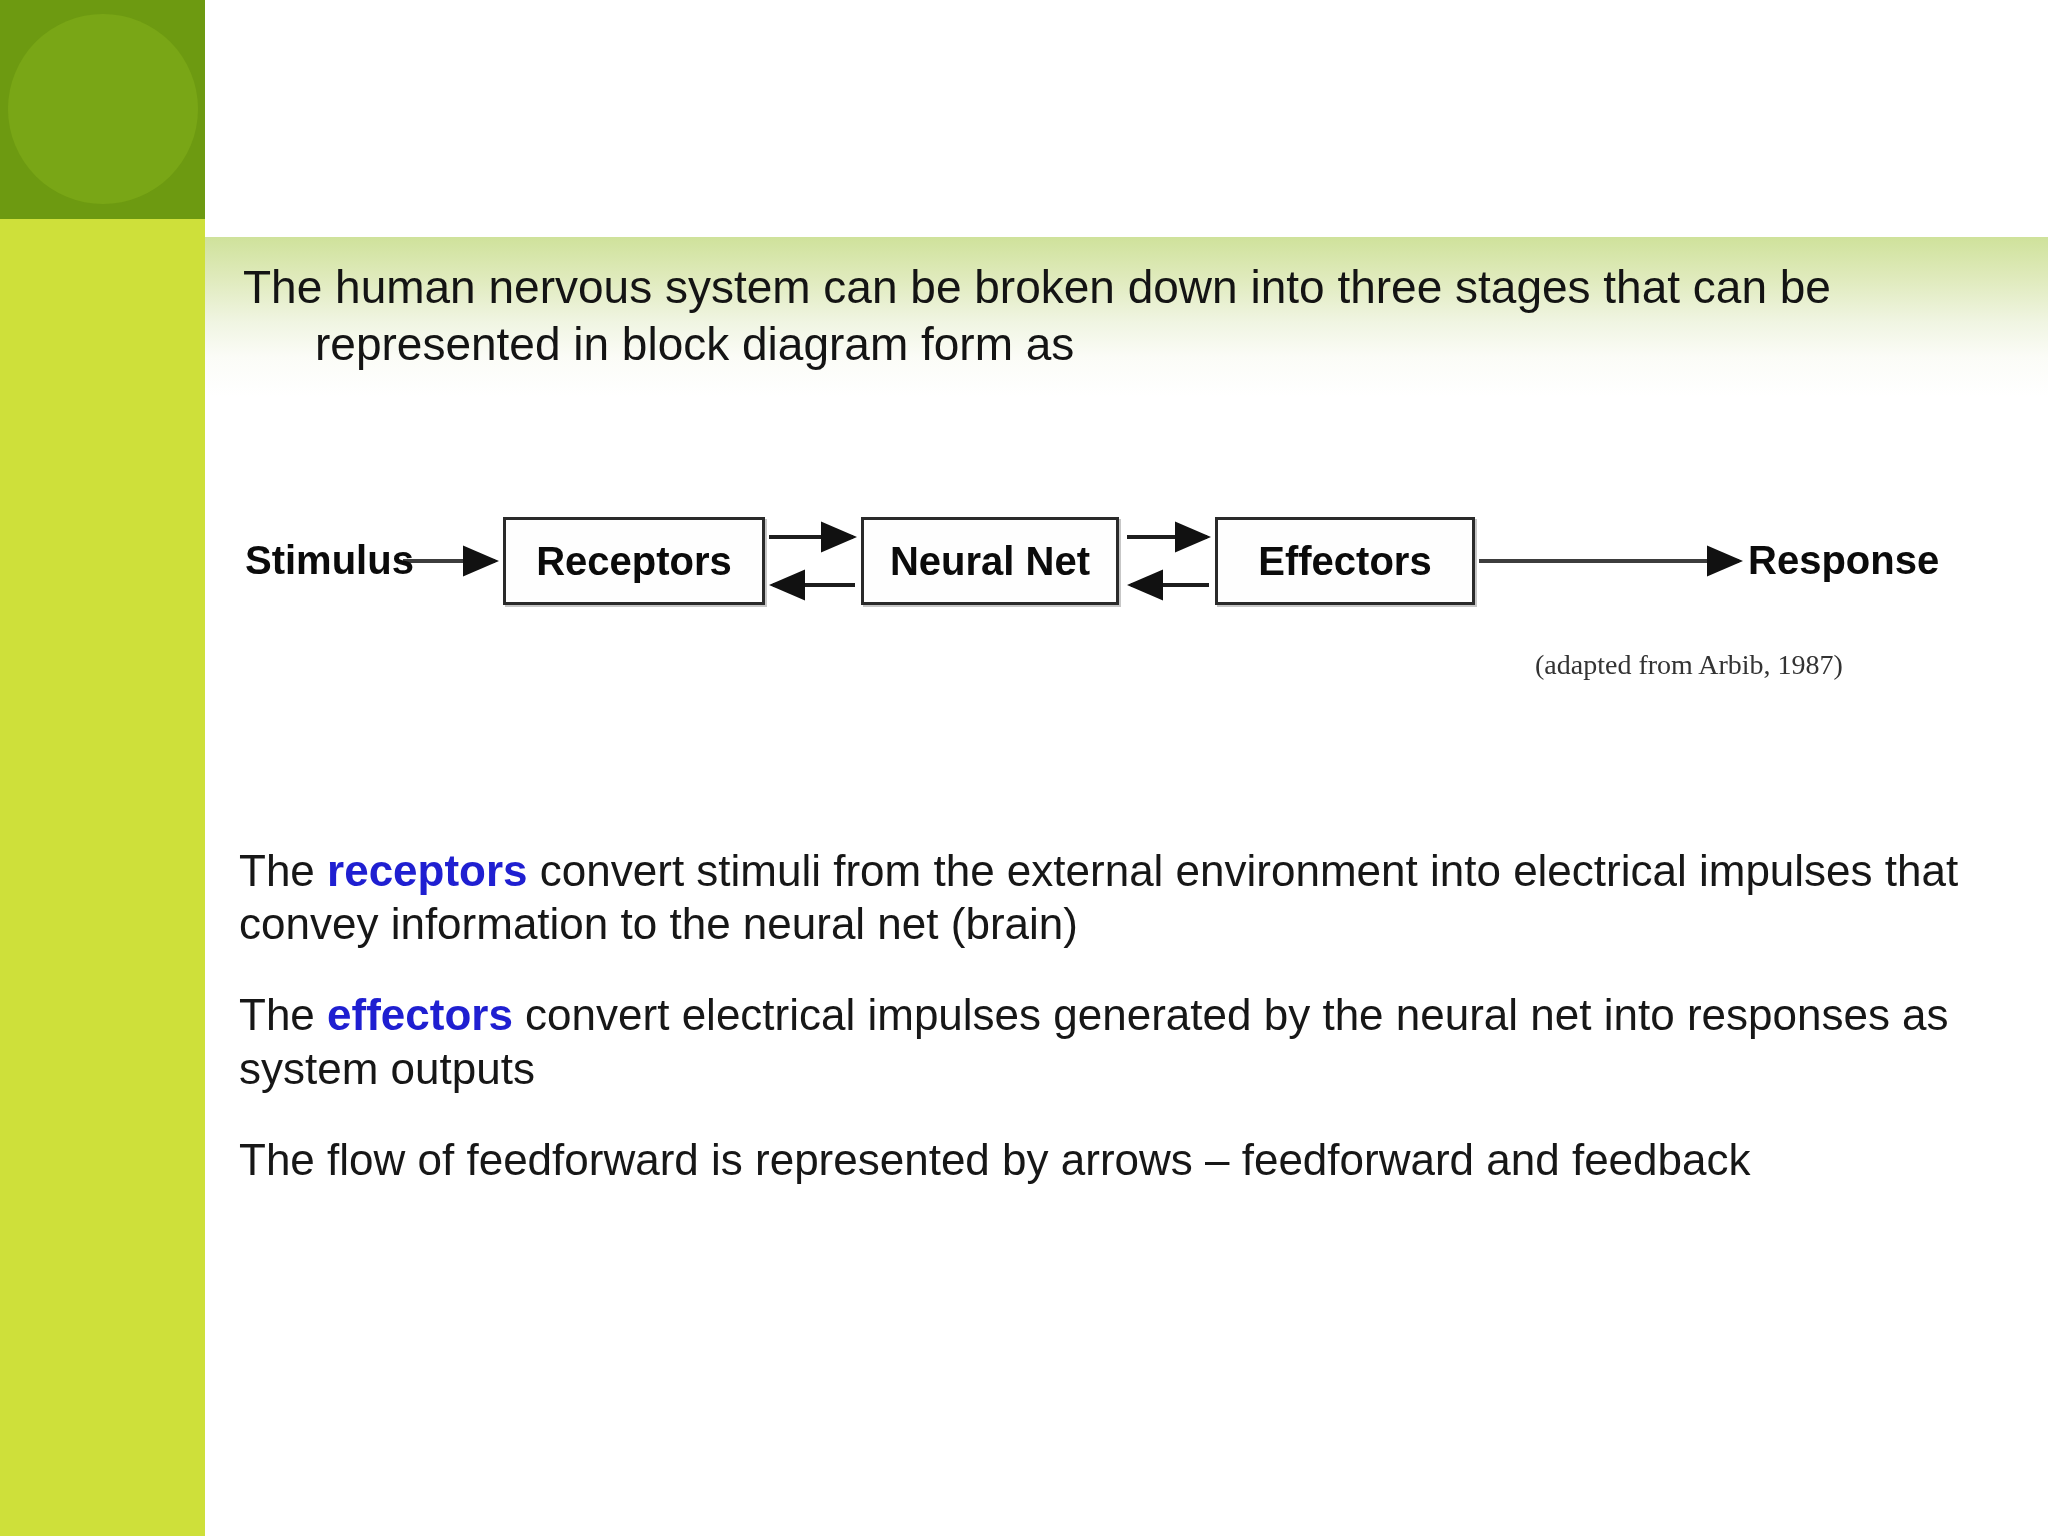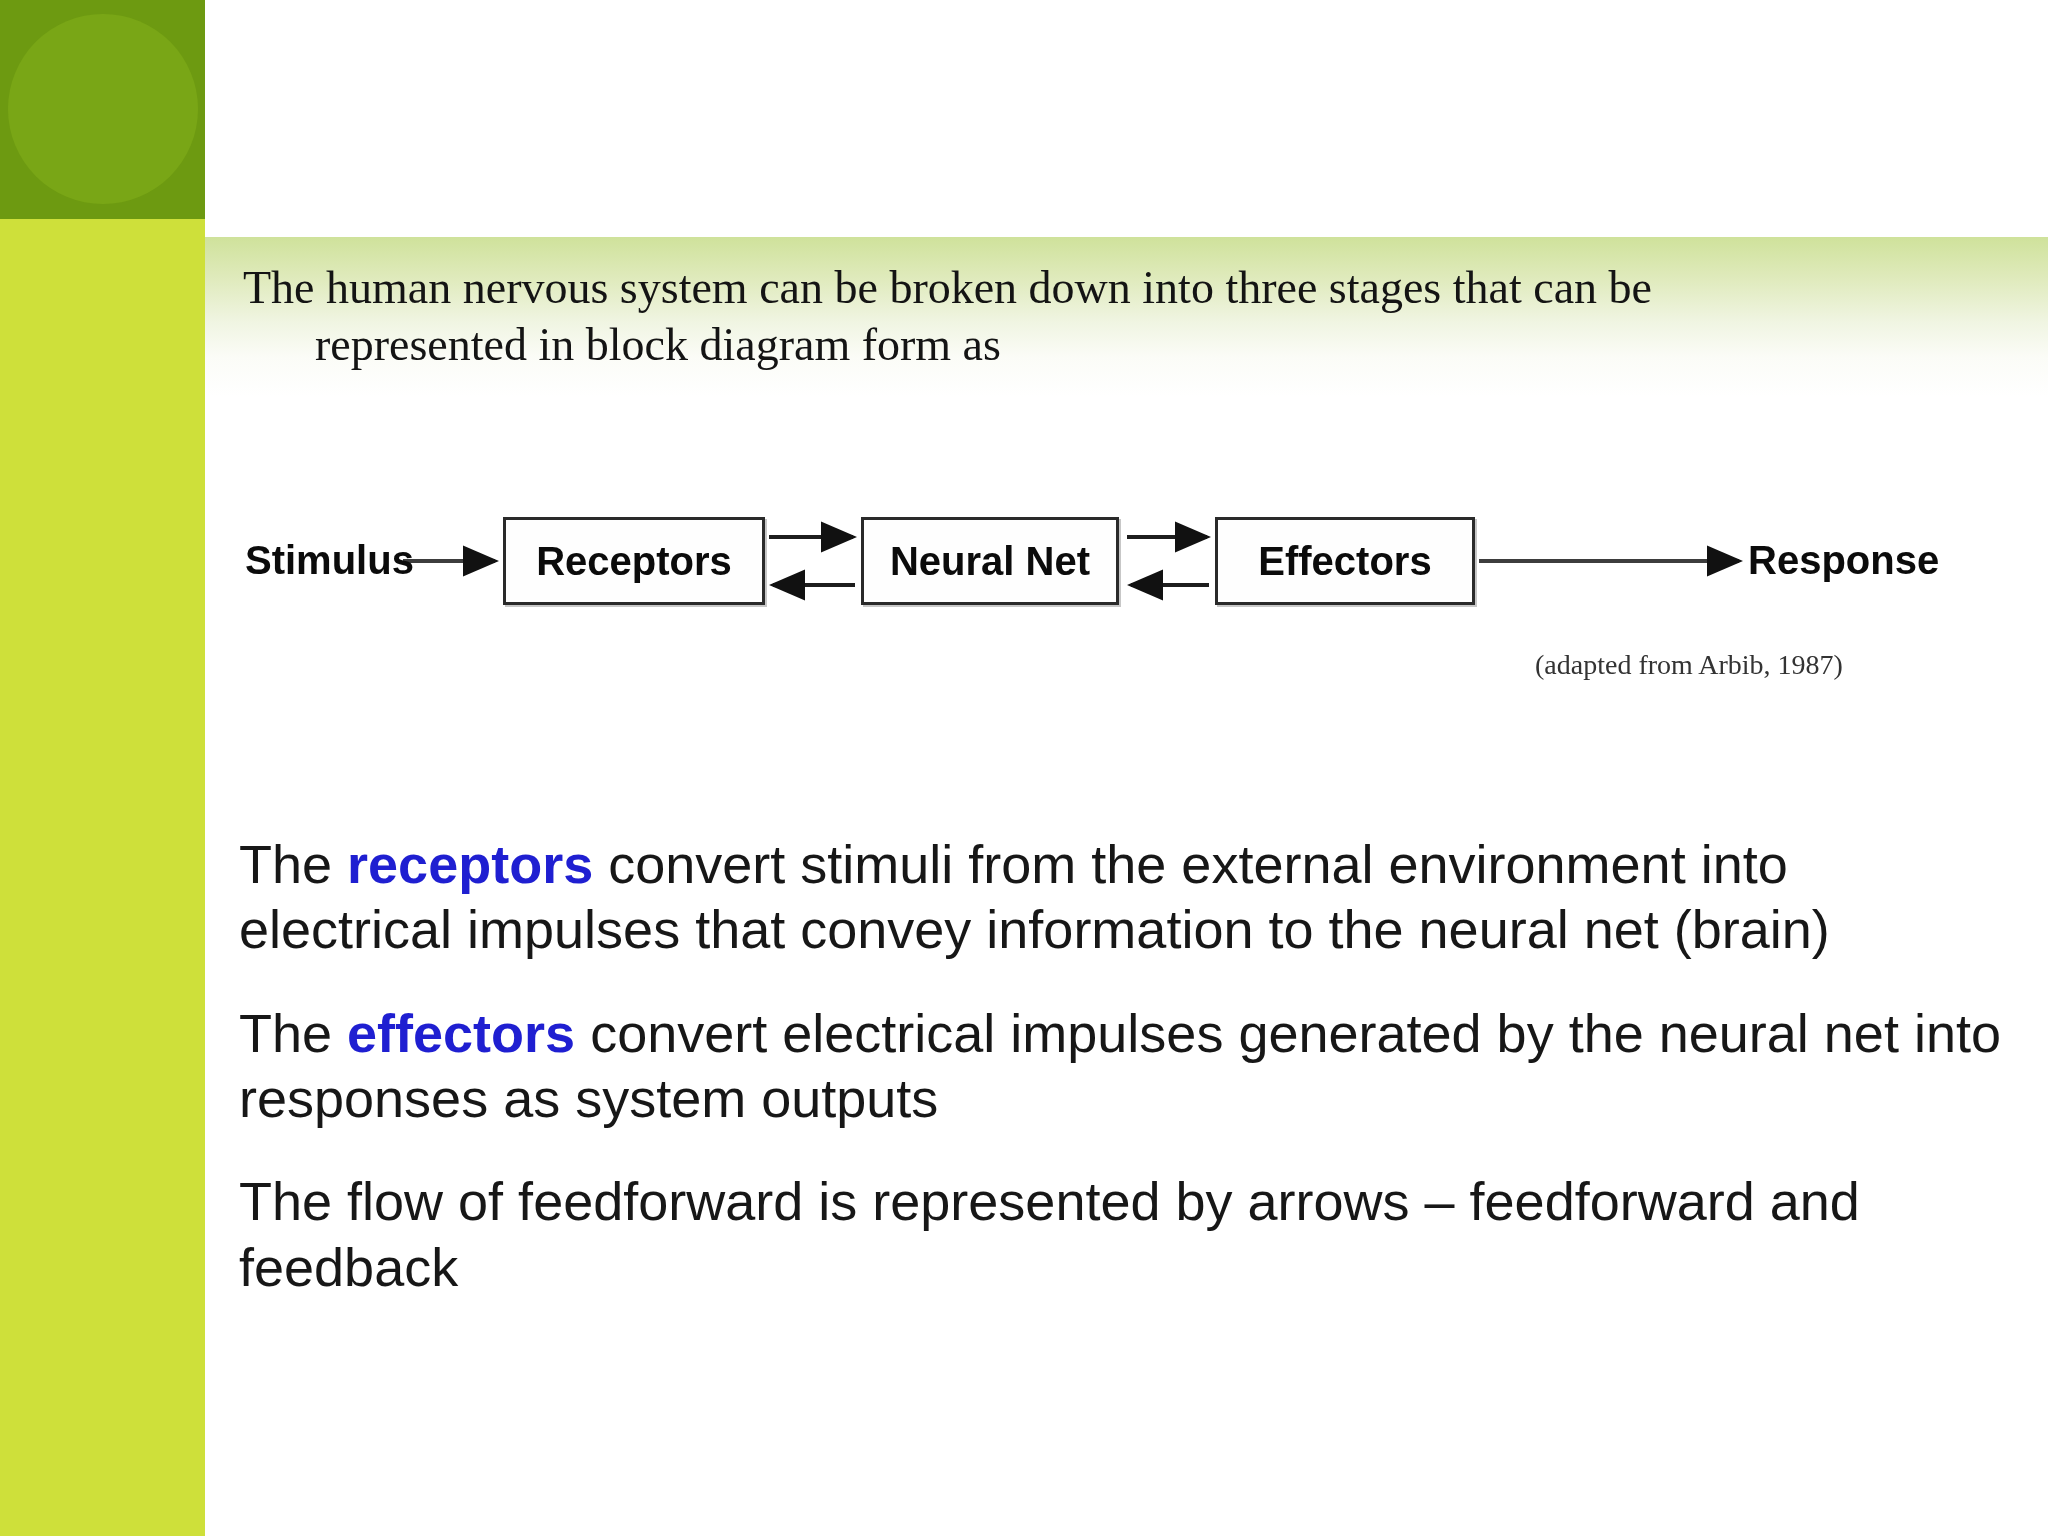--- a/index.html
+++ b/index.html
@@ -89,21 +89,21 @@
                 #ffffff 160px,
                 #ffffff 100%);
   }
 
   
   .intro {
     position: absolute;
     left: 38px;
     top: 22px;
     width: 1770px;
-    font-family: Liberation Serif, serif;
+    font-family: Liberation Sans, sans-serif;
     font-size: 46px;
     color: #141414;
     line-height: 1.24;
   }
   .intro .line2 {
     display: block;
     padding-left: 72px;
   }
 
   
@@ -171,24 +171,24 @@
 
   
   .body-paras {
     position: absolute;
     left: 34px;
     top: 595px;
     width: 1775px;
   }
   .para {
     font-family: "Liberation Sans", sans-serif;
-    font-size: 54px;
+    font-size: 44px;
     color: #171717;
     line-height: 1.21;
-    margin: 0 0 38px 0;
+    margin: 12px 0 38px 0;
   }
   .para b {
     color: #1f1fd1;
     font-weight: 700;
   }
 </style>
 </head>
 <body>
 
 <div id="slide">

